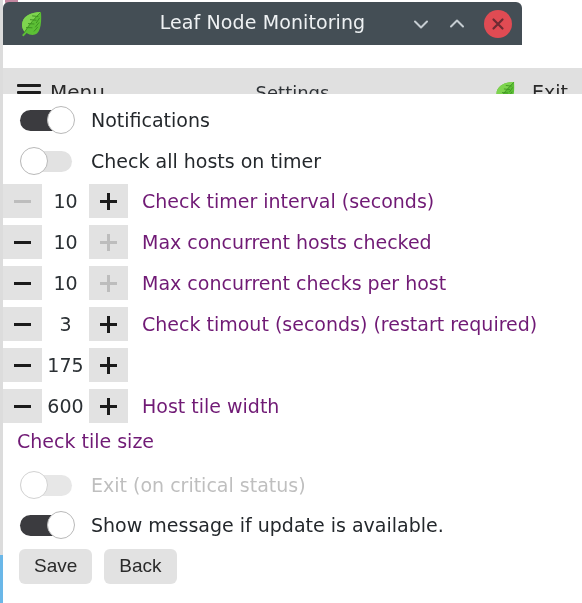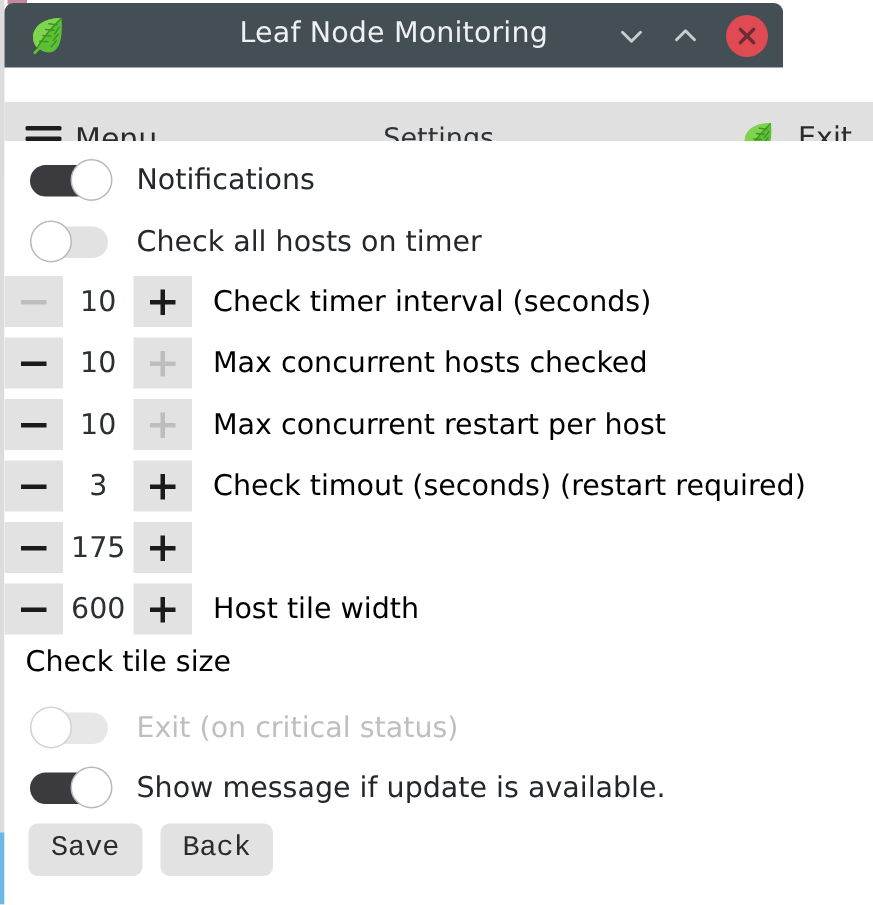--- a/index.html
+++ b/index.html
@@ -266,38 +266,38 @@
     background: #ffffff;
     display: flex;
     align-items: center;
     justify-content: center;
     font-size: 19px;
     color: #2b3034;
   }
   .spin-label {
     margin-left: 14px;
     font-size: 19px;
-    color: #000000;
+    color: #701a75;
     white-space: nowrap;
   }
 
   
   .btnbar {
     position: absolute;
     left: 16px;
     top: 455px;
     display: flex;
     gap: 12px;
   }
   .btn {
     background: #e2e2e2;
     border: none;
     border-radius: 6px;
     padding: 7px 15px 8px;
-    font-family: Liberation Mono, monospace;
+    font-family: Liberation Sans, sans-serif;
     font-size: 19px;
     color: #2b2b2b;
     line-height: 1.05;
   }
 </style>
 </head>
 <body>
 
 <div id="app">
 
@@ -410,21 +410,21 @@
     <div class="spin-row" style="top:172px;">
       <span class="spinner">
         <span class="spin-btn">
             <span class="glyph-minus"></span>
           </span>
         <span class="spin-value">10</span>
         <span class="spin-btn disabled">
             <span class="glyph-plus"></span>
           </span>
       </span>
-      <span class="spin-label">Max concurrent restart per host</span>
+      <span class="spin-label">Max concurrent checks per host</span>
     </div>
 
     <div class="spin-row" style="top:213px;">
       <span class="spinner">
         <span class="spin-btn">
             <span class="glyph-minus"></span>
           </span>
         <span class="spin-value">3</span>
         <span class="spin-btn">
             <span class="glyph-plus"></span>

